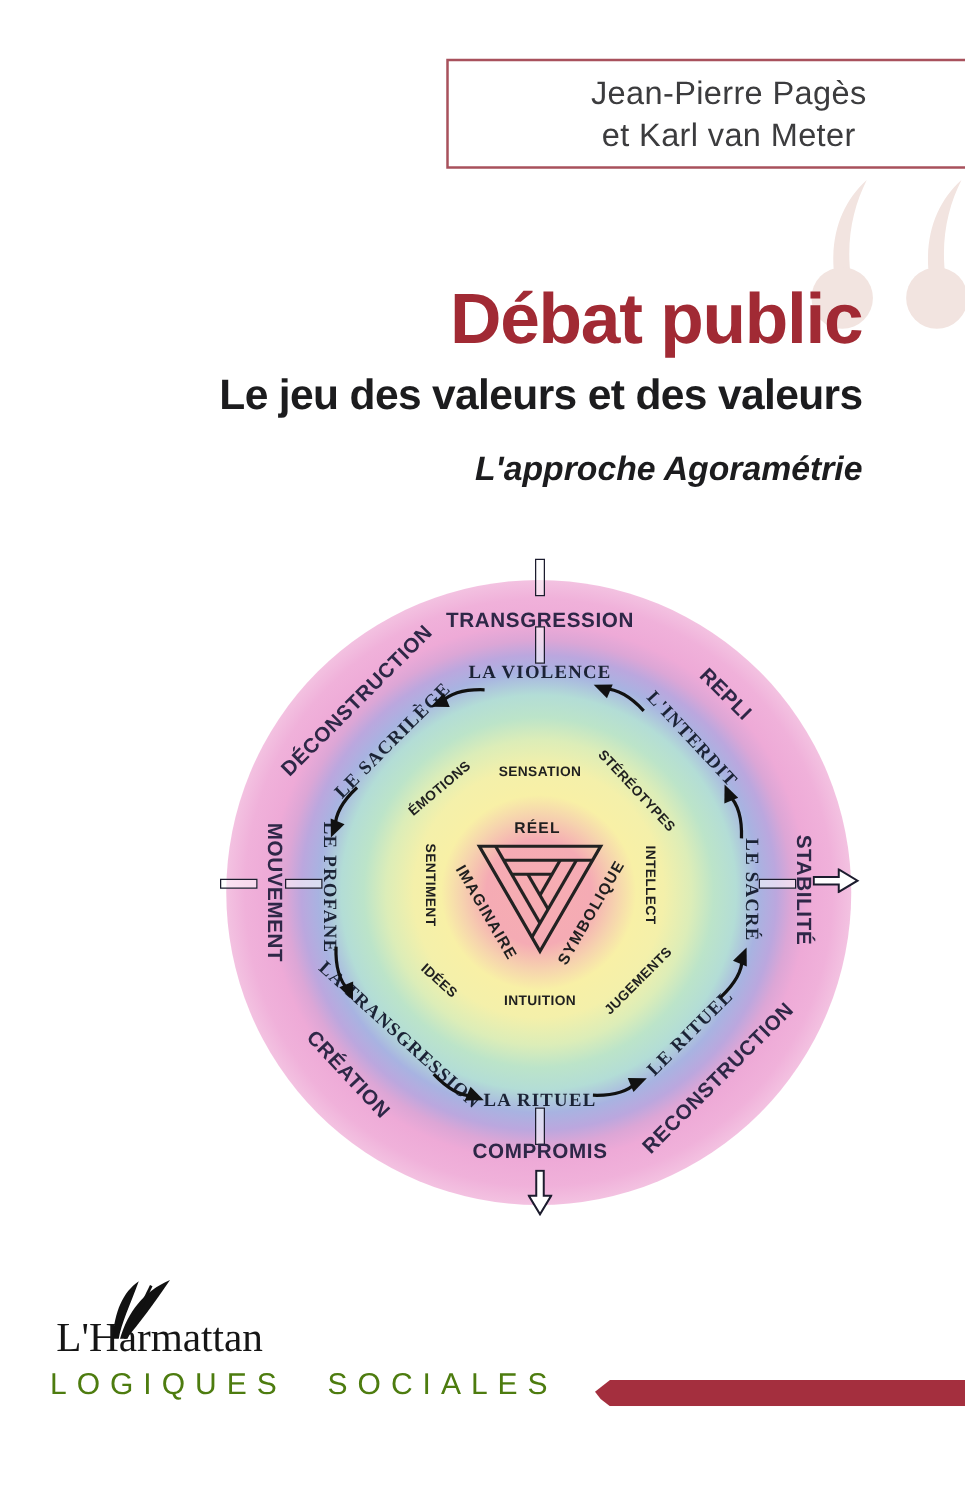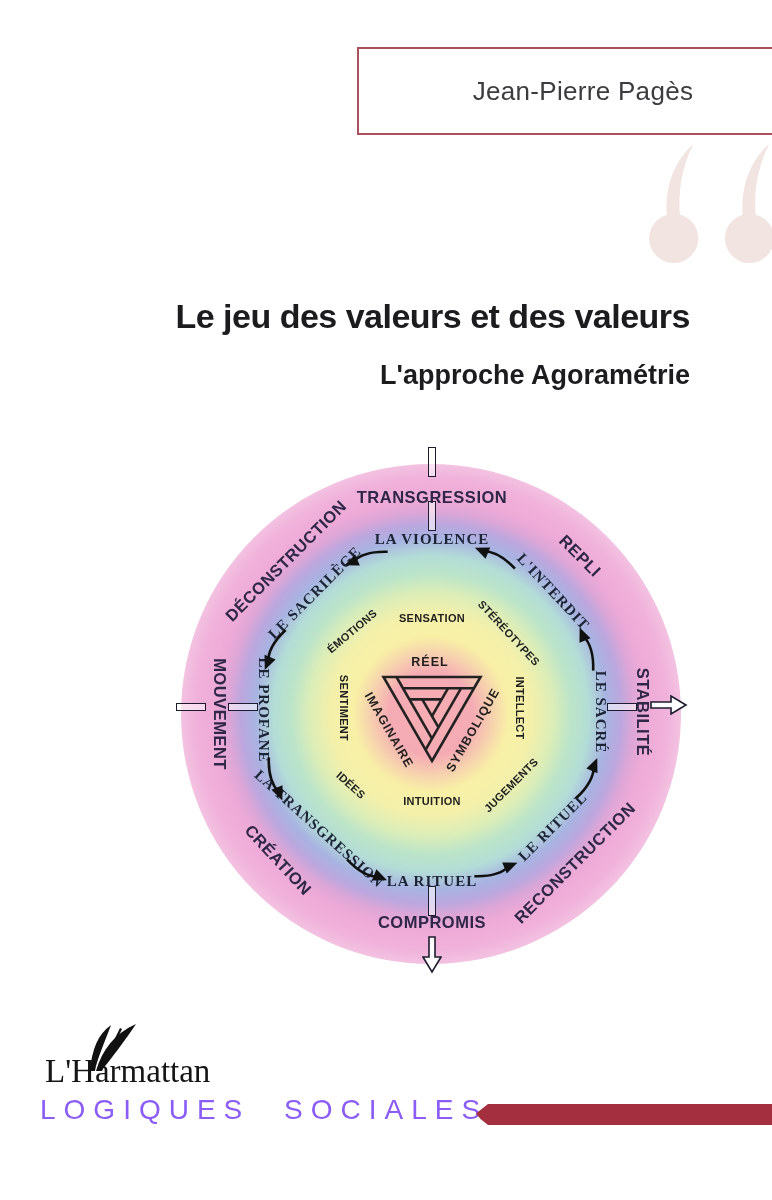--- a/index.html
+++ b/index.html
@@ -14,21 +14,21 @@
 
   
   .quote-wrap{position:absolute;left:644px;top:144px;width:150px;height:120px;}
 
   
   .title-main{position:absolute;right:82px;top:222px;font-size:57px;font-weight:bold;
               letter-spacing:-1px;color:#a12a34;}
   .title-sub{position:absolute;right:82px;top:297px;font-size:34px;font-weight:bold;
              color:#1c1c1e;letter-spacing:-.5px;}
   .title-tag{position:absolute;right:82px;top:360px;font-size:27px;font-weight:bold;
-             color:#1c1c1e;}
+             font-style:italic;color:#1c1c1e;}
 
   
   .wheel{position:absolute;left:181px;top:464px;width:500px;height:500px;}
   .disc{position:absolute;left:0;top:0;width:500px;height:500px;border-radius:50%;
         background:radial-gradient(circle at 50% 50%,
           #f6adb2 0px,#f5abb4 42px,#f6d3ae 62px,#f8f0a6 78px,#f4f0aa 100px,
           #dcedb8 122px,#bce4c9 140px,#b3ddd6 158px,#a8b3e1 176px,#bba7de 190px,
           #dca6d6 202px,#eeaad7 215px,#f0b1da 235px,#f3c2e1 250px);}
   .pos{position:absolute;transform:translate(-50%,-50%) rotate(var(--r,0deg));white-space:nowrap;}
   .olabel{font-size:16.5px;font-weight:bold;color:#2e2747;letter-spacing:.5px;}
@@ -42,45 +42,47 @@
          background:rgba(255,255,255,.55);transform:translate(-50%,-50%);}
   .bar-h{position:absolute;width:28px;height:6px;border:1.6px solid #1c1c2e;
          background:rgba(255,255,255,.55);transform:translate(-50%,-50%);}
   .axis-arrow{position:absolute;transform:translate(-50%,-50%);}
   .penrose{position:absolute;left:195px;top:207px;width:112px;height:96px;}
 
   
   .logo-text{position:absolute;left:45px;top:1053px;font-family:"Liberation Serif",serif;
              font-size:33px;font-weight:normal;color:#151515;}
   .logo-feather{position:absolute;left:86px;top:1022px;width:54px;height:50px;}
-  .collection{position:absolute;left:40px;top:1094px;font-size:28px;color:#8b5cf6;
+  .collection{position:absolute;left:40px;top:1094px;font-size:24px;color:#4d7c0f;
               letter-spacing:8px;word-spacing:18px;}
   .banner{position:absolute;left:476px;top:1104px;width:300px;height:21px;background:#a42f3e;
           clip-path:polygon(0 45%,4% 0,100% 0,100% 100%,4% 100%,1.5% 72%);}
 </style>
 </head>
 <body>
 
 <div class="page">
 
   <div class="author-box">
     <div class="author-line">Jean-Pierre Pagès</div>
+    <div class="author-line">et Karl van Meter</div>
   </div>
 
   <div class="quote-wrap">
     <svg width="150" height="120" viewBox="0 0 150 122" xmlns="http://www.w3.org/2000/svg">
       <g fill="#f2e4e0">
         <path d="M49,0 C30,17 20,42 22,72 L36,79 C32,48 38,22 49,0 Z"></path>
         <circle cx="29" cy="96" r="25"></circle>
         <path d="M126,0 C107,17 97,42 99,72 L113,79 C109,48 115,22 126,0 Z"></path>
         <circle cx="106" cy="96" r="25"></circle>
       </g>
     </svg>
   </div>
 
+  <div class="title-main">Débat public</div>
   <div class="title-sub">Le jeu des valeurs et des valeurs</div>
   <div class="title-tag">L'approche Agoramétrie</div>
 
   <div class="wheel">
     <div class="disc"></div>
 
     <div class="bar-v" style="left:251px;top:-2px"></div>
     <div class="bar-v" style="left:251px;top:52px"></div>
     <div class="bar-h" style="left:10px;top:243px"></div>
     <div class="bar-h" style="left:62px;top:243px"></div>

